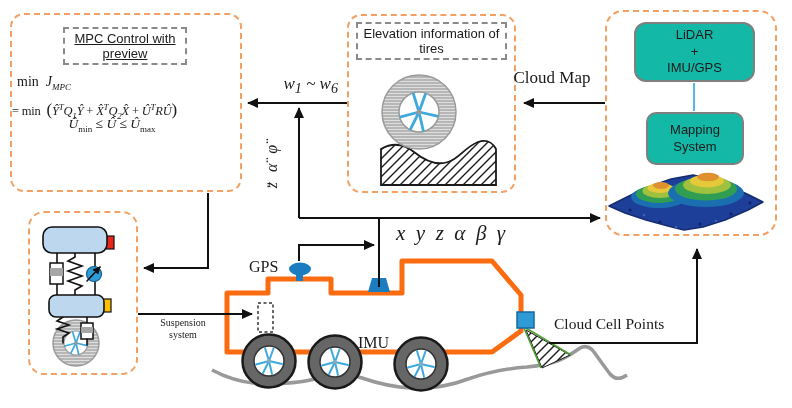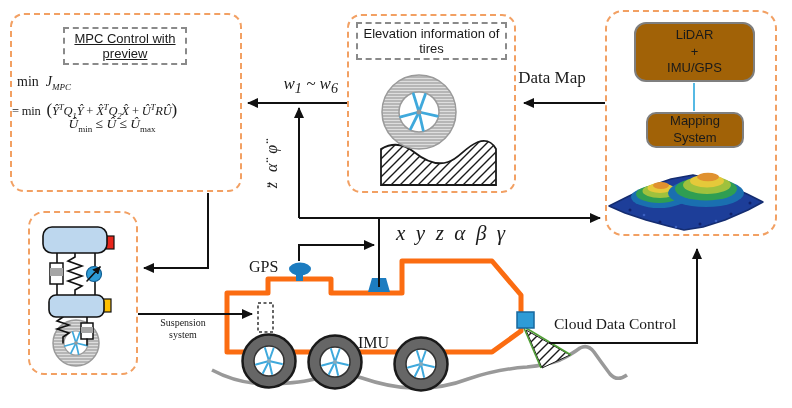--- a/index.html
+++ b/index.html
@@ -4,21 +4,21 @@
 <style>
   html,body{margin:0;padding:0;background:#fff;}
   .canvas{position:relative;width:792px;height:408px;background:#fff;overflow:hidden;
           font-family:"Liberation Serif","DejaVu Serif",serif;color:#1a1a1a;}
   svg.layer{position:absolute;left:0;top:0;z-index:1;}
   .lbl{position:absolute;z-index:3;line-height:1.15;}
   .sans{font-family:"Liberation Sans","DejaVu Sans",sans-serif;}
   .box{position:absolute;z-index:2;background:transparent;box-sizing:border-box;}
   .dash-orange{border:2px dashed #F2A063;border-radius:14px;}
   .dash-gray{border:2px dashed #8a8a8a;}
-  .solid-gray{border:2.5px solid #7f7f7f;border-radius:12px;background:#a16207;}
+  .solid-gray{border:2.5px solid #7f7f7f;border-radius:12px;background:#14b8a6;}
   .ctr{text-align:center;}
   .math{font-size:13px;white-space:nowrap;}
   .math i{font-style:italic;}
   .math sub,.math sup{font-size:9px;}
   .paren{font-size:17px;}
   .rot{transform:rotate(-90deg);transform-origin:center center;}
 </style>
 </head>
 <body>
 
@@ -177,30 +177,30 @@
 
   <div class="box dash-gray sans ctr" style="left:63px;top:27px;width:124px;padding:2px 1px;font-size:13px;z-index:3;text-decoration:underline;">
     <span>MPC Control with preview</span>
   </div>
   <div class="box dash-gray sans ctr" style="left:356px;top:22px;width:151px;padding:2px 1px;font-size:13px;z-index:3;text-align:center;">
     <span>Elevation information of tires</span>
   </div>
   <div class="box solid-gray sans ctr" style="left:634px;top:22px;width:121px;height:60px;font-size:13px;display:flex;align-items:center;justify-content:center;z-index:3;">
     <span style="line-height:1.3;">LiDAR<br>+<br>IMU/GPS</span>
   </div>
-  <div class="box solid-gray sans ctr" style="left:646px;top:112px;width:98px;height:36px;border-radius:10px;font-size:13px;display:flex;align-items:center;justify-content:center;z-index:3;">
+  <div class="box solid-gray sans ctr" style="left:646px;top:112px;width:98px;height:53px;border-radius:10px;font-size:13px;display:flex;align-items:center;justify-content:center;z-index:3;">
     <span style="line-height:1.3;">Mapping<br>System</span>
   </div>
 
   <div class="lbl math" style="left:17px;top:74px;font-size:14px;">min&nbsp;&nbsp;<i>J<sub>MPC</sub></i></div>
   <div class="lbl math" style="left:12px;top:100px;font-size:12.5px;letter-spacing:-0.2px;">= min&nbsp; <span class="paren">(</span><i>Ŷ<sup>T</sup>Q<sub>1</sub>Ŷ</i> + <i>X̂<sup>T</sup>Q<sub>2</sub>X̂</i> + <i>Û<sup>T</sup>RÛ</i><span class="paren">)</span></div>
   <div class="lbl math ctr" style="left:14px;top:116px;width:196px;font-size:13.5px;"><i>Û</i><sub>min</sub> ≤ <i>Û</i> ≤ <i>Û</i><sub>max</sub></div>
 
   <div class="lbl" style="left:260px;top:74px;width:78px;font-style:italic;font-size:17px;text-align:right;"><i>w</i><sub>1</sub> ~ <i>w</i><sub>6</sub></div>
   <div class="lbl rot ctr" style="left:222px;top:154px;width:104px;height:22px;font-style:italic;font-size:16px;letter-spacing:3px;">z̈ α̈ φ̈</div>
   <div class="lbl" style="left:396px;top:221px;font-size:21px;"><i>x</i>&nbsp;&nbsp;<i>y</i>&nbsp;&nbsp;<i>z</i>&nbsp;&nbsp;<i>α</i>&nbsp;&nbsp;<i>β</i>&nbsp;&nbsp;<i>γ</i></div>
-  <div class="lbl ctr" style="left:502px;top:68px;width:100px;font-size:17px;">Data Map</div>
+  <div class="lbl ctr" style="left:502px;top:68px;width:100px;font-size:17px;">Cloud Map</div>
   <div class="lbl" style="left:249px;top:258px;font-size:16px;">GPS</div>
   <div class="lbl" style="left:358px;top:294px;font-size:16px;margin-top:40px;">IMU</div>
-  <div class="lbl" style="left:554px;top:315px;font-size:15.5px;">Cloud Data Control</div>
+  <div class="lbl" style="left:554px;top:315px;font-size:15.5px;">Cloud Cell Points</div>
   <div class="lbl ctr" style="left:133px;top:317px;width:100px;font-size:10px;line-height:1.2;font-family:Liberation Serif, serif;">Suspension<br>system</div>
 
 </div>
 
 </body></html>

